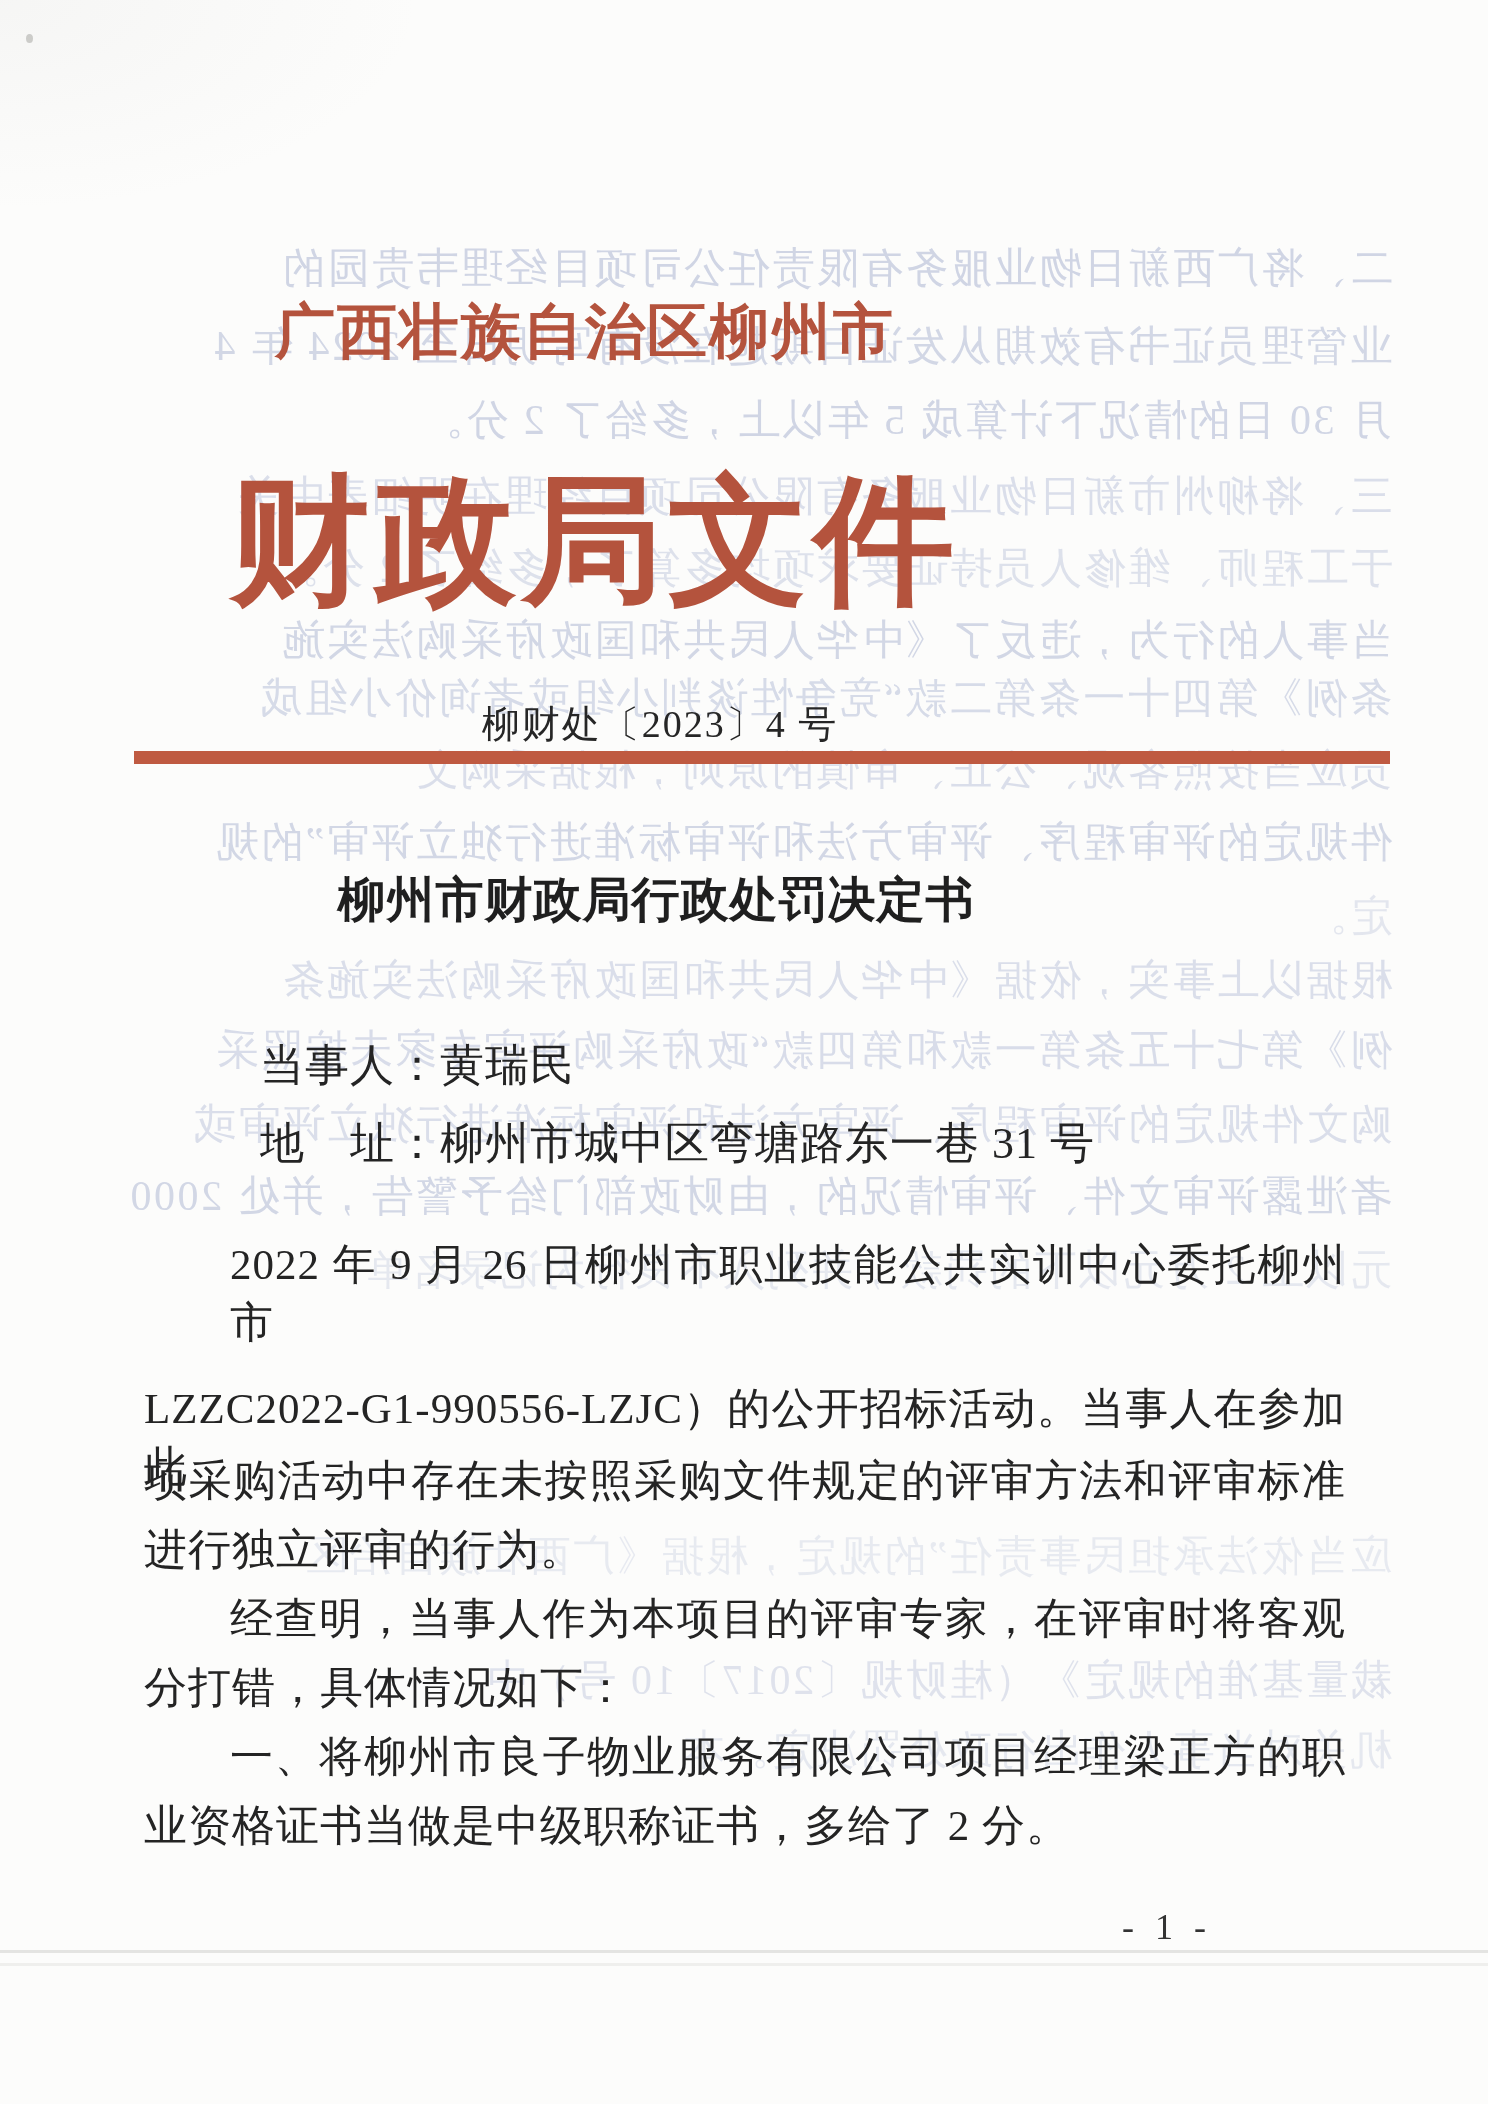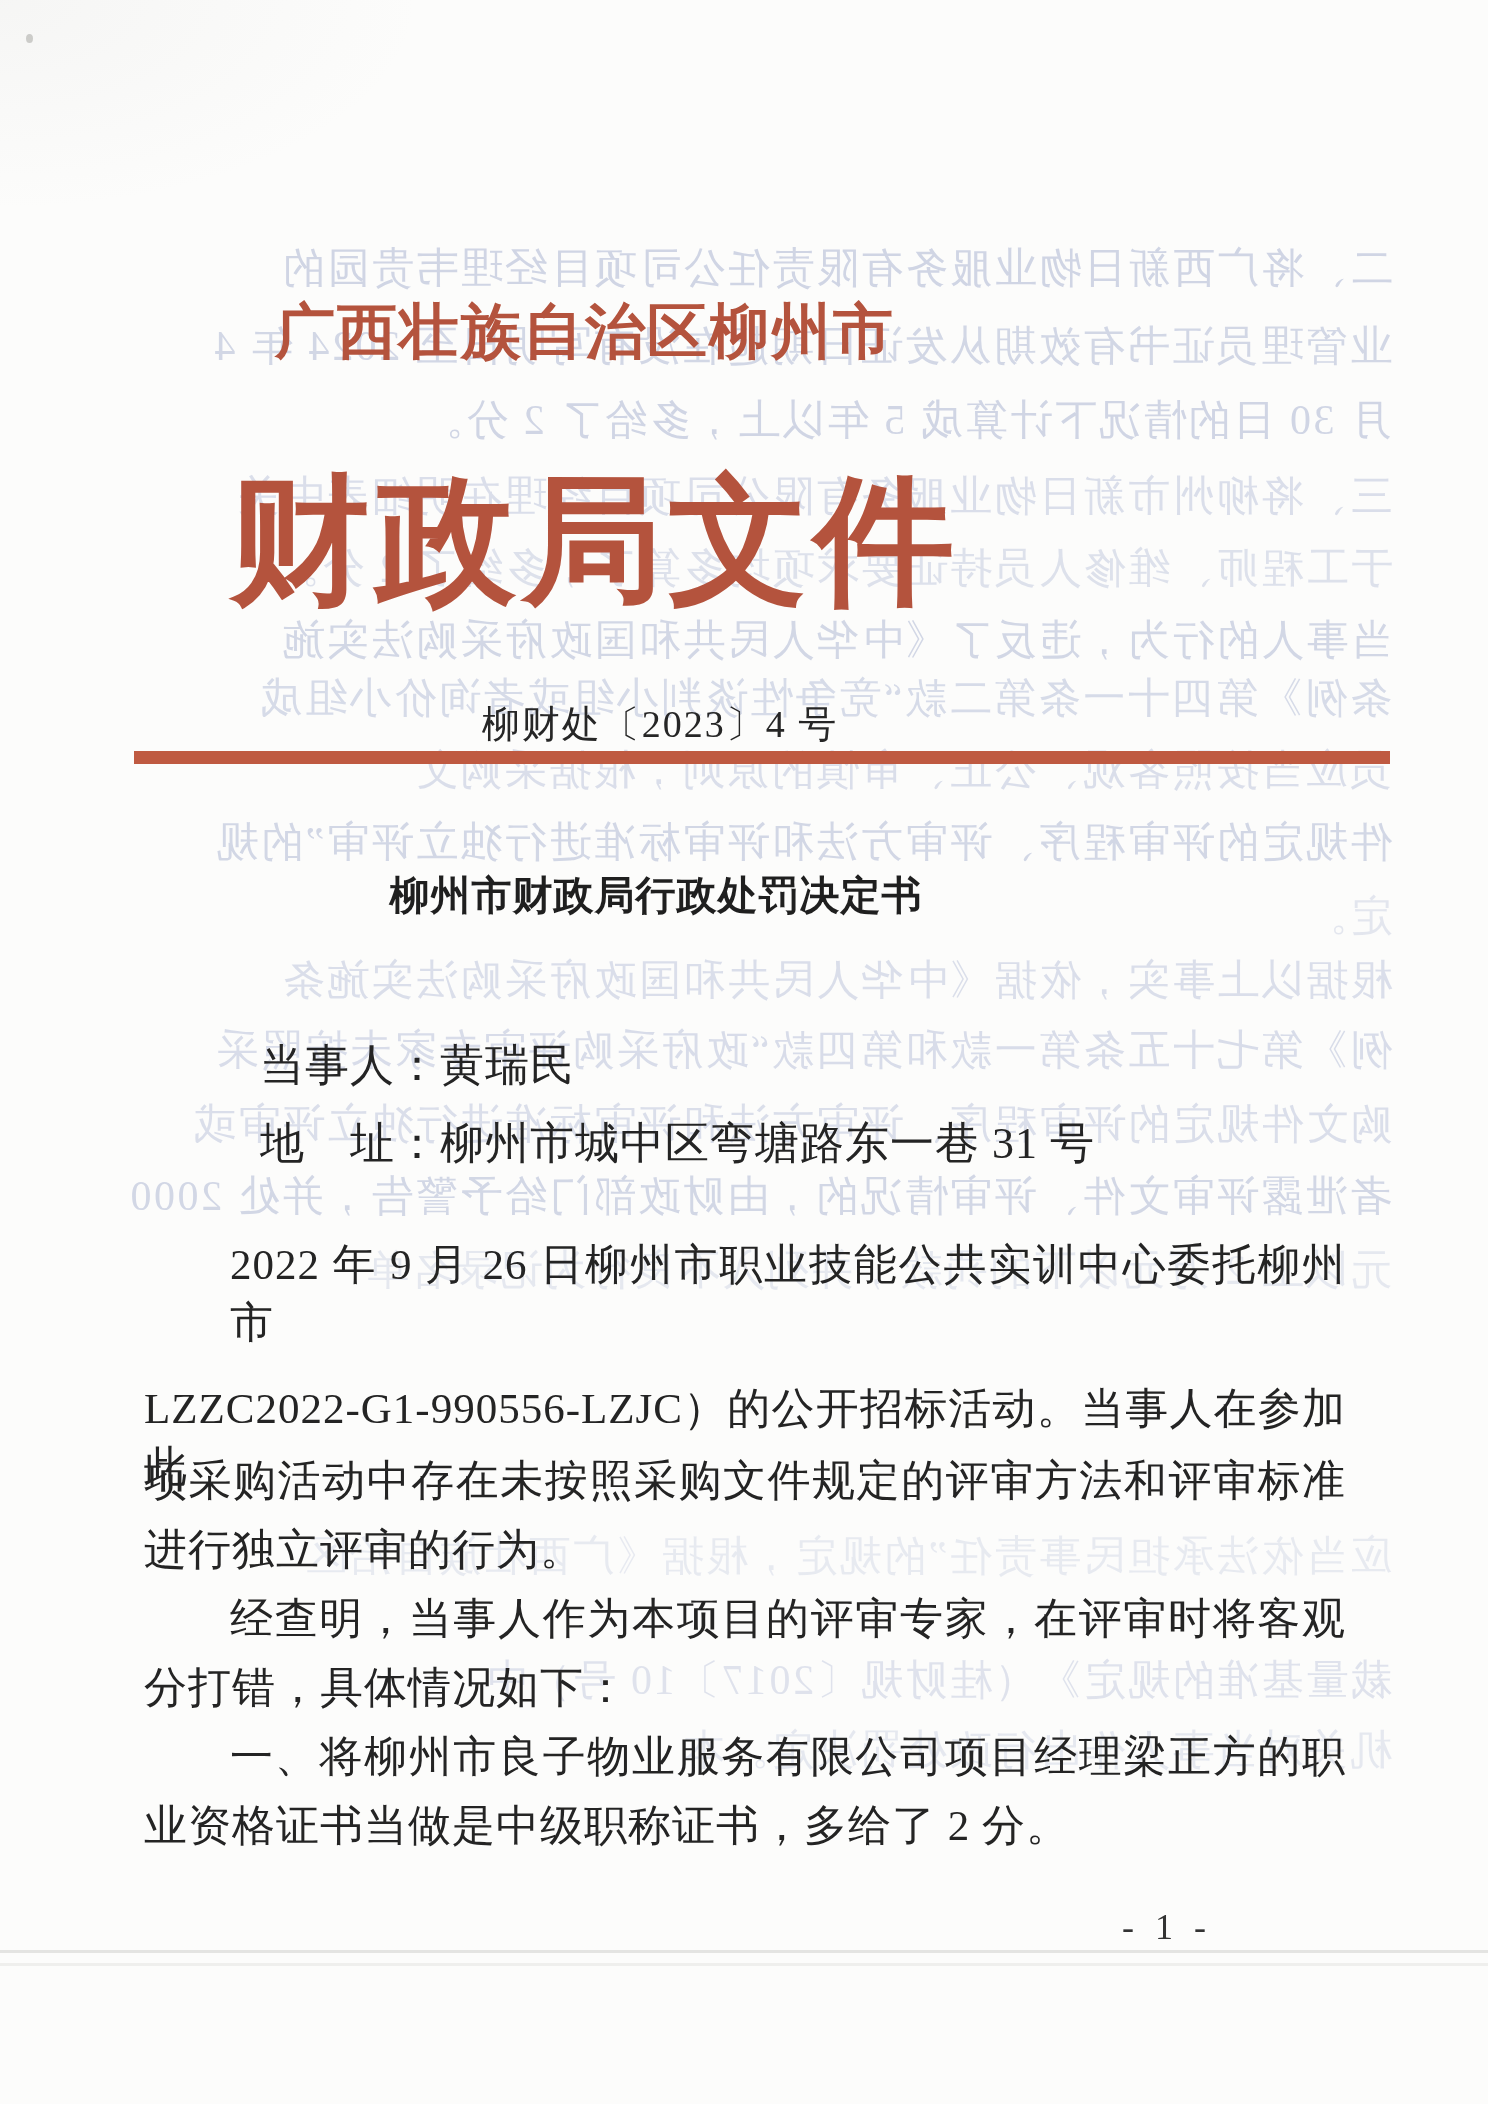--- a/index.html
+++ b/index.html
@@ -56,21 +56,21 @@
     margin-top: 11px;
   }
   .redline {
     top: 751px; left: 134px;
     width: 1256px; height: 13px;
     background: #bf5a41;
   }
   .decision-title {
     top: 868px; left: 0; width: 1312px;
     text-align: center;
-    font-size: 40px; font-weight: bold;
+    font-size: 48px; font-weight: bold;
     letter-spacing: 1px;
     color: #1f1f1f;
     font-family: Liberation Mono, monospace;
   }
   .infoline {
     left: 260px;
     font-size: 44px;
     letter-spacing: 1px;
     color: #242424;
     white-space: nowrap;

